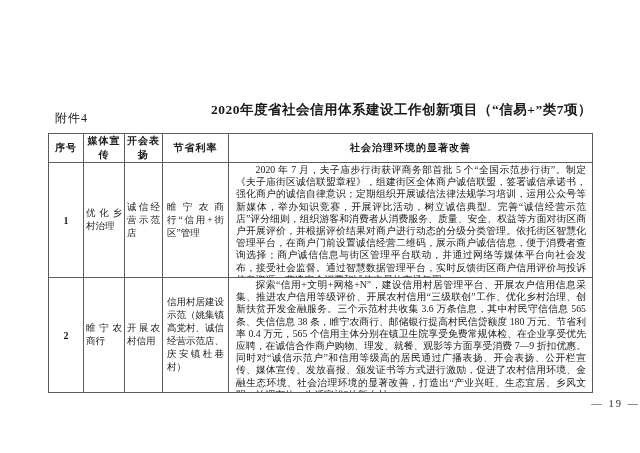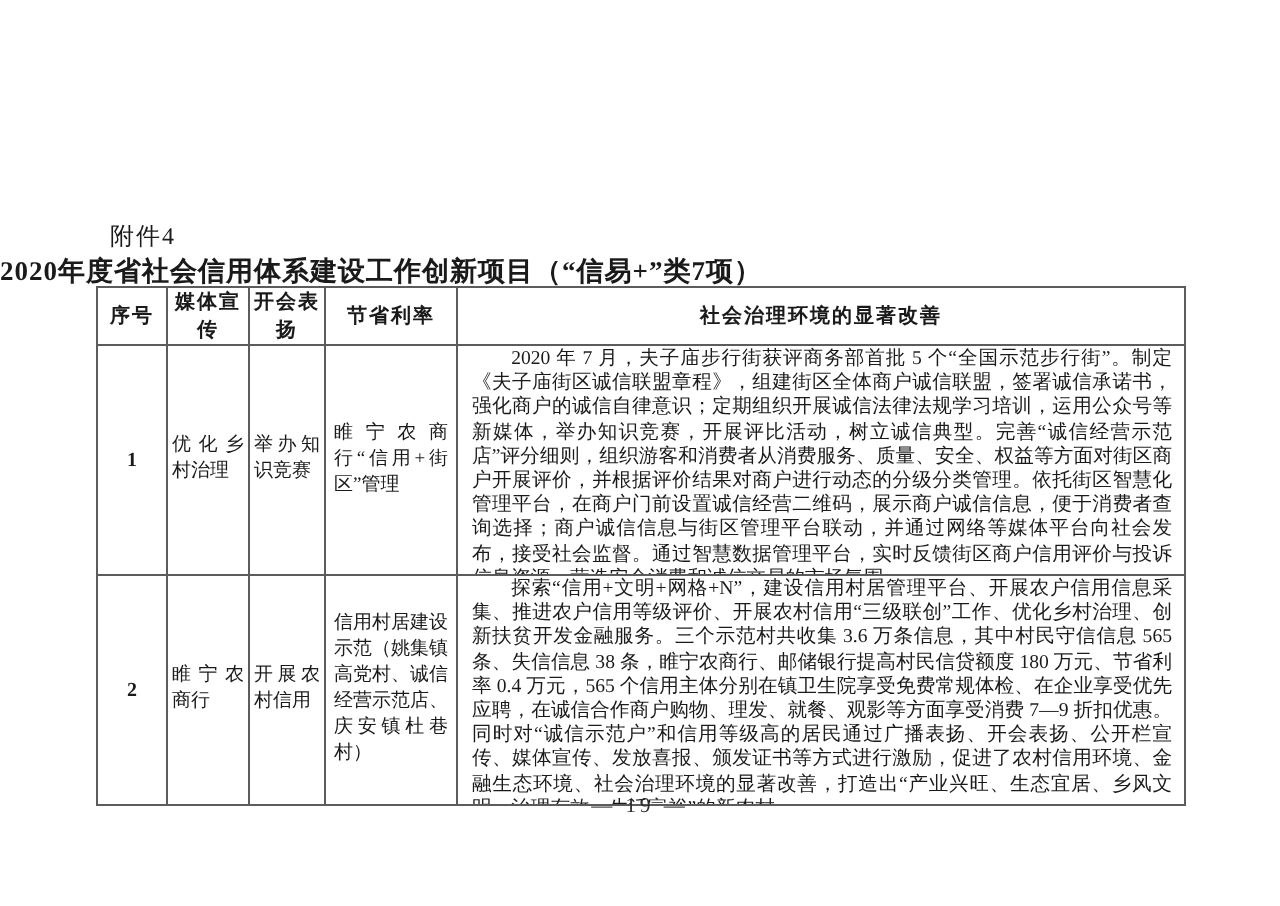--- a/index.html
+++ b/index.html
@@ -10,27 +10,26 @@
     font-family:"Liberation Serif","DejaVu Serif",serif;
     color:#1a1a1a;
     overflow:hidden;
   }
   .attachment{
     position:absolute;left:55px;top:70px;
     font-size:12px;font-weight:normal;letter-spacing:1px;margin-top:40px;
   }
   .doc-title{
     position:absolute;left:0;top:101px;width:592px;
-    text-align:left;
+    text-align:right;
     font-size:13.5px;font-weight:bold;
     letter-spacing:0.5px;
-    margin-top:26px;
   }
   table.projects{
-    position:absolute;left:48px;top:143px;
+    position:absolute;left:48px;top:133px;
     width:544px;
     border-collapse:collapse;
     table-layout:fixed;
   }
   table.projects th,
   table.projects td{
     border:1px solid #5c5c5c;
     padding:0;
     overflow:hidden;
   }
@@ -63,21 +62,21 @@
     padding:1px 6px 1px 7px;
     font-size:9.8px;line-height:12.2px;
     text-align:justify;
     text-justify:inter-ideograph;
     text-indent:2em;
     max-height:112px;
     overflow:hidden;
   }
   .page-number{
     position:absolute;left:0;top:398px;width:640px;
-    text-align:center;
+    text-align:right;
     font-size:10.5px;color:#2a2a2a;
     letter-spacing:2px;
   }
 </style>
 </head>
 <body>
 
 <div class="page">
 
   <div class="attachment">附件4</div>
@@ -101,21 +100,21 @@
         <th>社会治理环境的显著改善</th>
       </tr>
     </thead>
     <tbody>
       <tr class="row-1">
         <td class="c-idx">1</td>
         <td class="c-unit">
           <div class="inner">优化乡村治理</div>
         </td>
         <td class="c-unit">
-          <div class="inner">举办知识竞赛</div>
+          <div class="inner">诚信经营示范店</div>
         </td>
         <td class="c-proj">
           <div class="inner">睢宁农商行“信用+街区”管理</div>
         </td>
         <td class="c-content">
           <div class="para">2020 年 7 月，夫子庙步行街获评商务部首批 5 个“全国示范步行街”。制定《夫子庙街区诚信联盟章程》，组建街区全体商户诚信联盟，签署诚信承诺书，强化商户的诚信自律意识；定期组织开展诚信法律法规学习培训，运用公众号等新媒体，举办知识竞赛，开展评比活动，树立诚信典型。完善“诚信经营示范店”评分细则，组织游客和消费者从消费服务、质量、安全、权益等方面对街区商户开展评价，并根据评价结果对商户进行动态的分级分类管理。依托街区智慧化管理平台，在商户门前设置诚信经营二维码，展示商户诚信信息，便于消费者查询选择；商户诚信信息与街区管理平台联动，并通过网络等媒体平台向社会发布，接受社会监督。通过智慧数据管理平台，实时反馈街区商户信用评价与投诉信息资源，营造安全消费和诚信交易的市场氛围。</div>
         </td>
       </tr>
       <tr class="row-2">
         <td class="c-idx">2</td>

